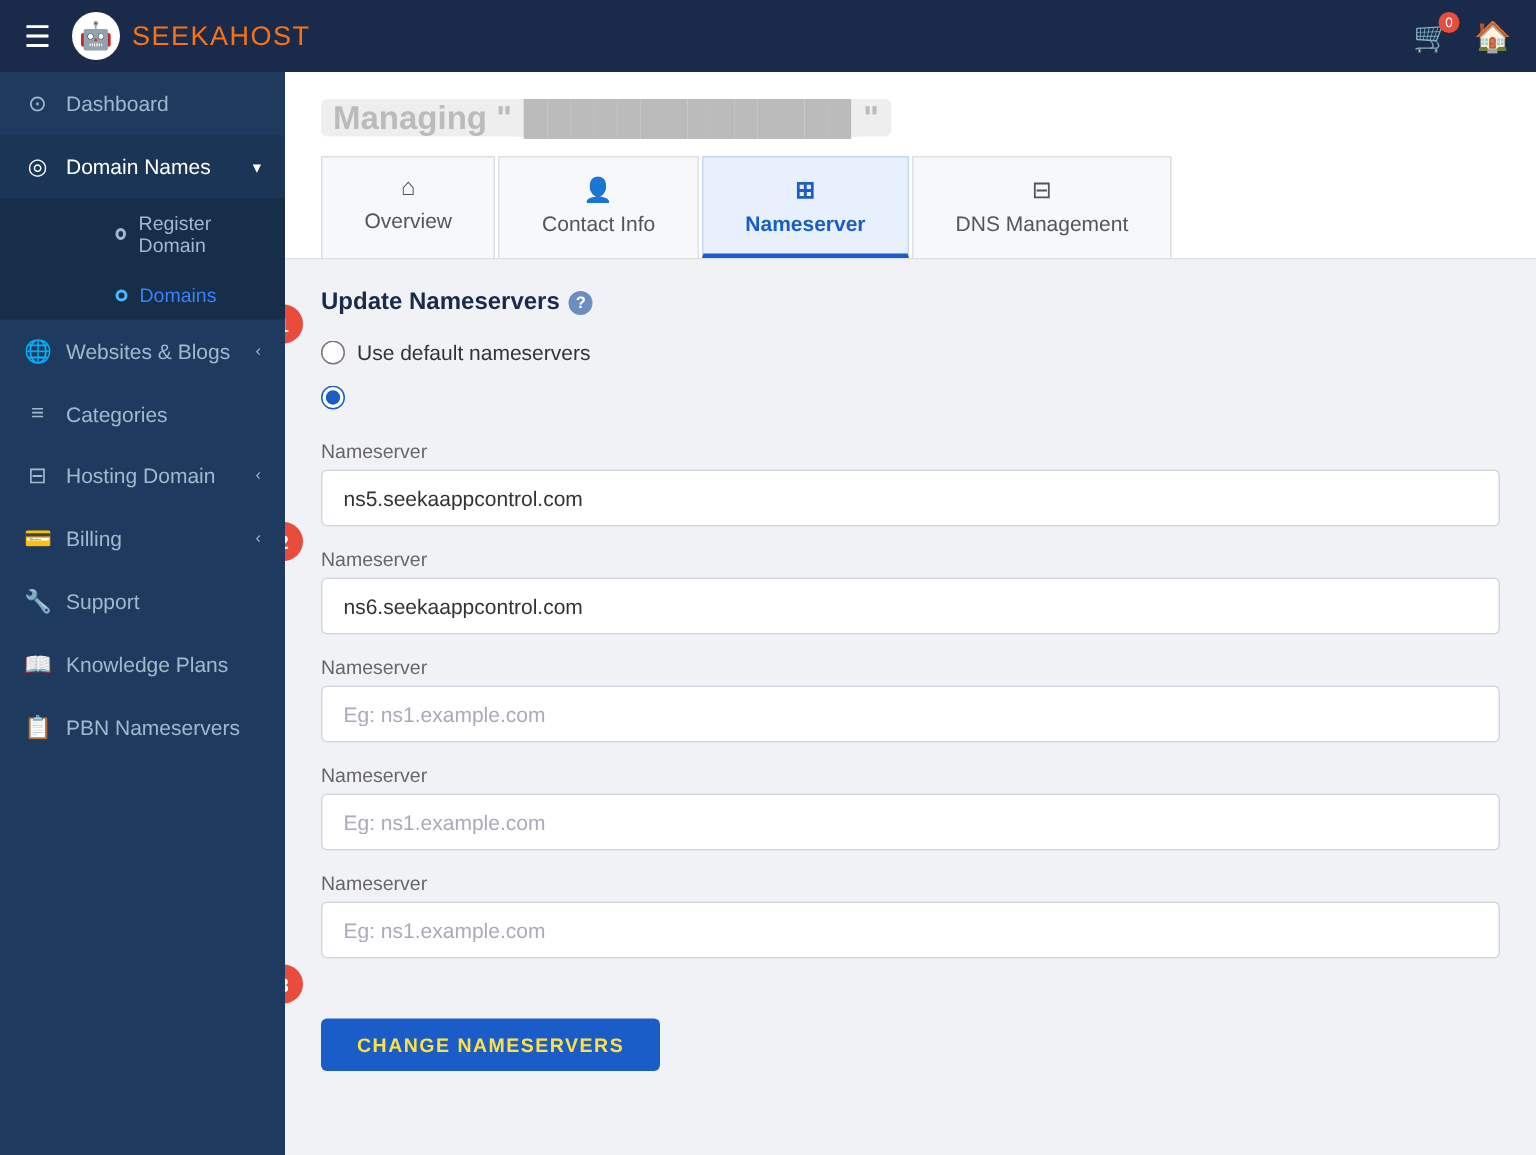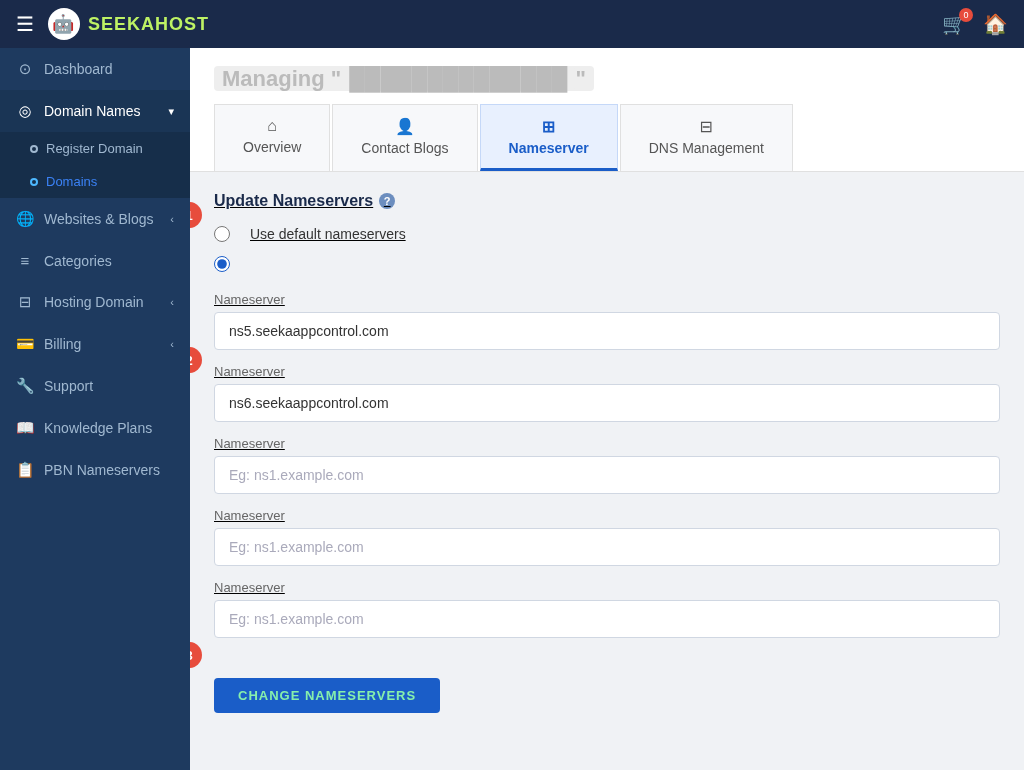--- a/index.html
+++ b/index.html
@@ -10,21 +10,21 @@
       background: #1a2a4a;
       height: 48px;
       display: flex;
       align-items: center;
       justify-content: space-between;
       padding: 0 16px;
       flex-shrink: 0;
     }
     .topbar-left { display: flex; align-items: center; gap: 14px; }
     .logo-area { display: flex; align-items: center; gap: 8px; }
-    .logo-text { color: #bef264; font-size: 18px; font-weight: bold; letter-spacing: 1px; text-transform: uppercase; }
+    .logo-text { color: #f97316; font-size: 18px; font-weight: normal; letter-spacing: 1px; text-transform: uppercase; }
     .hamburger { color: #fff; font-size: 20px; cursor: pointer; }
     .topbar-right { display: flex; align-items: center; gap: 16px; }
     .topbar-icon { color: #fff; font-size: 20px; cursor: pointer; position: relative; }
     .badge {
       position: absolute; top: -4px; right: -6px;
       background: #e74c3c; color: #fff; font-size: 9px;
       border-radius: 50%; width: 14px; height: 14px;
       display: flex; align-items: center; justify-content: center;
     }
 
@@ -44,21 +44,21 @@
       display: flex; align-items: center; gap: 10px;
       padding: 12px 16px;
       color: #a0b8d0;
       font-size: 14px;
       cursor: pointer;
       position: relative;
     }
     .sidebar-item.active { color: #fff; background: #1a3555; }
     .sidebar-item .icon { width: 18px; text-align: center; font-size: 15px; }
     .sidebar-item .arrow { margin-left: auto; font-size: 11px; }
-    .sidebar-sub { background: #162e4a; }
+    .sidebar-sub { background: #162e4a; padding-left: 47px; }
     .sidebar-sub-item {
       display: flex; align-items: center; gap: 8px;
       padding: 9px 16px 9px 30px;
       color: #a0b8d0;
       font-size: 13px;
       cursor: pointer;
     }
     .sidebar-sub-item.active-sub { color: #3b82f6; }
     .sidebar-sub-item .dot { width: 8px; height: 8px; border-radius: 50%; border: 2px solid #a0b8d0; }
     .sidebar-sub-item.active-sub .dot { border-color: #4db8ff; background: transparent; }
@@ -110,21 +110,21 @@
     }
     .help-icon {
       width: 16px; height: 16px; border-radius: 50%;
       background: #6c8ebf; color: #fff;
       font-size: 11px; display: inline-flex; align-items: center; justify-content: center;
       cursor: pointer;
     }
 
     .radio-group { display: flex; flex-direction: column; gap: 14px; margin-bottom: 20px; }
     .radio-label {
-      display: flex; align-items: center; gap: 20px;
+      display: flex; align-items: center; gap: 8px;
       font-size: 14px; color: #333; cursor: pointer;
     }
     .radio-label input[type=radio] { accent-color: #1a5dc8; width: 16px; height: 16px; }
 
     .nameserver-form { display: flex; flex-direction: column; gap: 0; }
     .nameserver-group { margin-bottom: 14px; }
     .ns-label { font-size: 13px; color: #666; margin-bottom: 5px; }
     .ns-input {
       width: 100%;
       padding: 10px 14px;
@@ -134,21 +134,21 @@
       color: #333;
       background: #fff;
       outline: none;
     }
     .ns-input::placeholder { color: #aab; }
 
     .btn-change {
       margin-top: 10px;
       padding: 10px 24px;
       background: #1a5dc8;
-      color: #86efac;
+      color: #fde047;
       border: none;
       border-radius: 4px;
       font-size: 13px;
       font-weight: 600;
       letter-spacing: 1px;
       text-transform: uppercase;
       cursor: pointer;
     }
 
     
@@ -254,34 +254,34 @@
       <div class="page-title">
         <span>Managing "<span style="background:#eee;color:#bbb;border-radius:4px;padding:0 8px;">██████████████</span>"</span>
       </div>
       <div class="tabs">
         <div class="tab">
           <span class="tab-icon">⌂</span>
           <span>Overview</span>
         </div>
         <div class="tab">
           <span class="tab-icon">👤</span>
-          <span>Contact Blogs</span>
+          <span>Contact Info</span>
         </div>
         <div class="tab active">
           <span class="tab-icon">⊞</span>
           <span>Nameserver</span>
         </div>
         <div class="tab">
           <span class="tab-icon">⊟</span>
           <span>DNS Management</span>
         </div>
       </div>
     </div>
 
-    <div class="content-body relative-wrap" style="position:relative;text-decoration:underline;">
+    <div class="content-body relative-wrap" style="position:relative;">
 
       <div class="annotation" style="left: -14px; top: 30px;">
         <span>1</span>
       </div>
 
       <div class="annotation" style="left: -14px; top: 175px;">
         <span>2</span>
       </div>
 
       <div class="annotation" style="left: -14px; top: 470px;">

